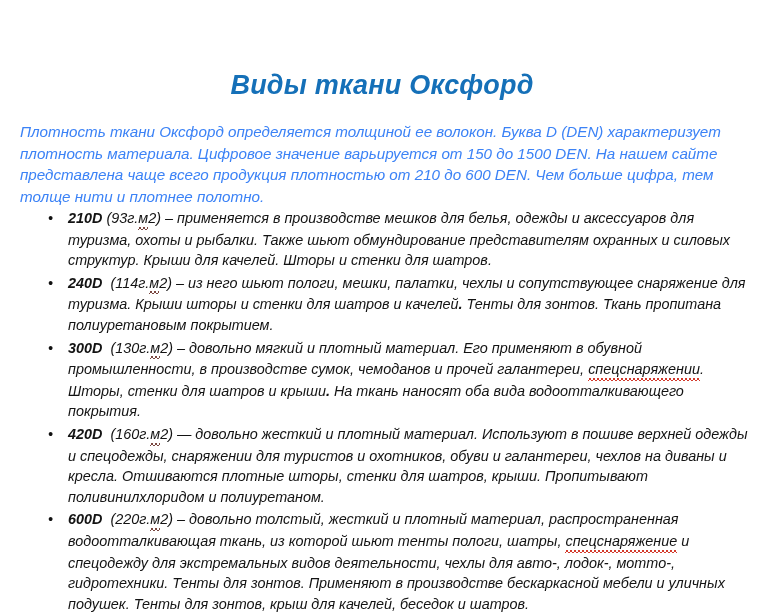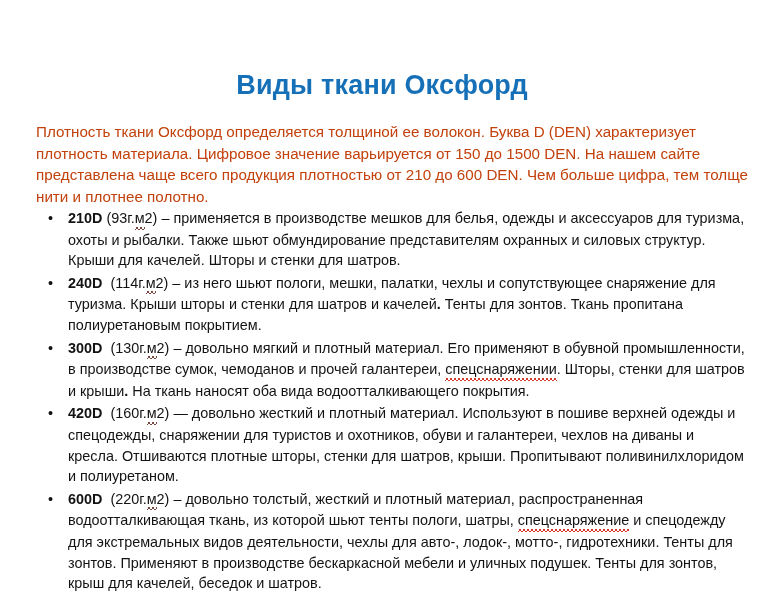--- a/index.html
+++ b/index.html
@@ -14,47 +14,48 @@
     font-family: "Liberation Sans", "DejaVu Sans", sans-serif;
     color: #1a1a1a;
     overflow: hidden;
     -webkit-font-smoothing: none;
   }
   .page {
     position: relative;
     width: 764px;
     height: 616px;
     box-sizing: border-box;
+    font-style: italic;
   }
 
   
   .doc-title {
     position: absolute;
     left: 0;
     top: 52px;
     width: 764px;
     text-align: center;
     font-size: 27px;
     font-weight: bold;
     letter-spacing: 0.2px;
     color: #1570b8;
     line-height: 1.15;
     white-space: nowrap;
   }
 
   
   .intro {
     position: absolute;
-    left: 36px;
+    left: 20px;
     top: 106px;
     width: 728px;
     font-size: 15.2px;
     line-height: 21.5px;
     text-align: left;
-    color: #c2410c;
+    color: #3b82f6;
   }
 
   
   .bullet-list {
     position: absolute;
     left: 26px;
     top: 208px;
     width: 722px;
     margin: 0;
     padding: 0;

